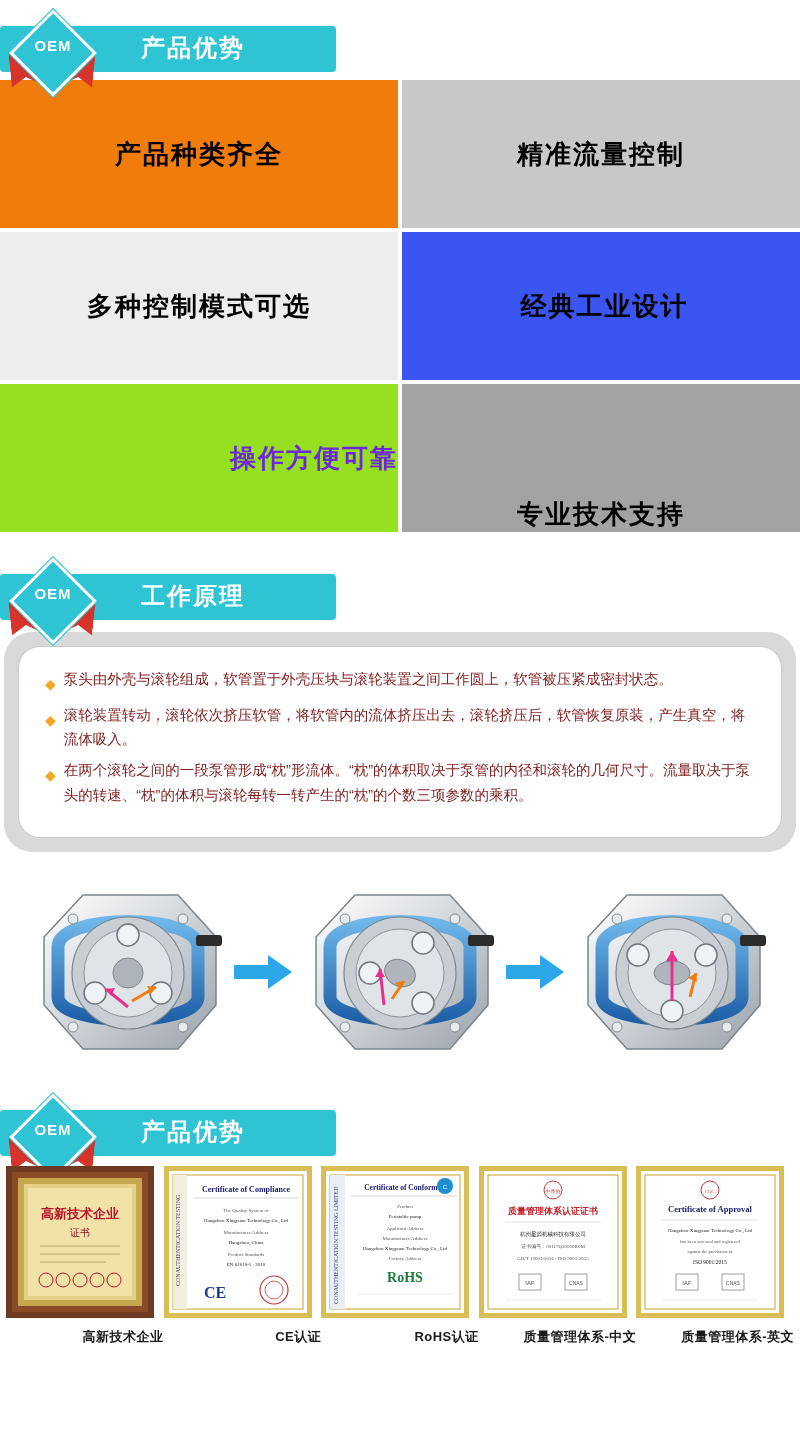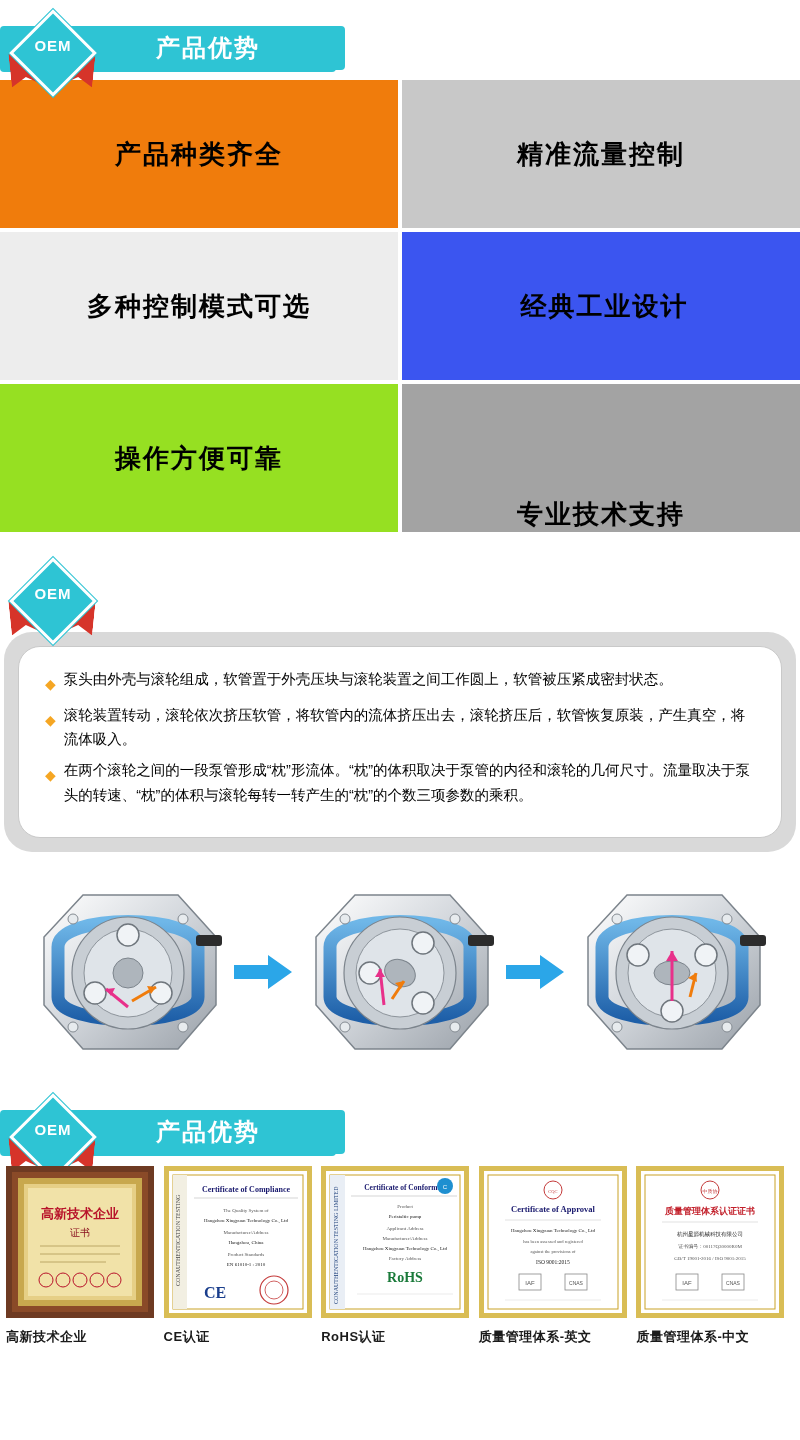--- a/index.html
+++ b/index.html
@@ -26,21 +26,20 @@
   }
   .sh-bar-inner {
     position: absolute;
     left: 0; top: 0;
     width: 330px; height: 44px;
     background: #2ec4d4;
     border-radius: 4px;
     display: flex;
     align-items: center;
     justify-content: center;
-    margin-left: 15px;
   }
   .sh-title {
     color: #ffffff;
     font-size: 24px;
     font-weight: bold;
     letter-spacing: 2px;
     padding-left: 56px;
   }
   .sh-badge {
     position: absolute;
@@ -117,21 +116,21 @@
     line-height: 1.7;
   }
   .principle-item .bullet {
     color: #f5a623;
     font-size: 14px;
     margin-right: 8px;
     margin-top: 6px;
     flex: 0 0 auto;
   }
   .principle-item .ptext {
-    color: #000000;
+    color: #7f1d1d;
     font-size: 14.5px;
   }
 
   
   .process {
     display: flex;
     align-items: center;
     justify-content: center;
     gap: 6px;
     margin: 20px 0 10px 0;
@@ -142,21 +141,21 @@
 
   
   .honor-row {
     display: flex;
     justify-content: space-between;
     padding: 0 6px;
     margin-top: 6px;
   }
   .cert {
     width: 164px;
-    text-align: left;
+    text-align: right;
   }
   .cert-img {
     width: 148px;
     height: 152px;
     position: relative;
     overflow: hidden;
   }
   .cert-caption {
     margin-top: 10px;
     font-size: 13px;
@@ -190,29 +189,34 @@
     </div>
     <div class="adv-cell" style="background:#c8c8c8;color:#000;">
       <span>精准流量控制</span>
     </div>
     <div class="adv-cell" style="background:#ededed;color:#000;">
       <span>多种控制模式可选</span>
     </div>
     <div class="adv-cell" style="background:#3b55f0;color:#000;padding-left:7px;">
       <span>经典工业设计</span>
     </div>
-    <div class="adv-cell" style="background:#96e022;color:#000000;">
+    <div class="adv-cell" style="background:#96e022;color:#6d28d9;justify-content:flex-end;">
       <span>操作方便可靠</span>
     </div>
     <div class="adv-cell" style="background:#a3a3a3;color:#000;align-items:flex-end;">
       <span>专业技术支持</span>
     </div>
   </div>
 
   <div class="section-header" style="margin-top:16px;">
+    <div class="sh-bar">
+      <div class="sh-bar-inner">
+        <span class="sh-title">工作原理</span>
+      </div>
+    </div>
     <div class="sh-badge">
       <div class="ribbon-left"></div>
       <div class="ribbon-right"></div>
       <div class="diamond"></div>
       <div class="oem">OEM</div>
     </div>
   </div>
 
   <div class="principle-wrap">
     <div class="principle-outer">
@@ -403,55 +407,55 @@
       <div class="cert-caption">RoHS认证</div>
     </div>
 
     <div class="cert">
       <div class="cert-img">
         <svg viewBox="0 0 148 152" width="148" height="152">
           <rect x="0" y="0" width="148" height="152" fill="#d9bd55"></rect>
           <rect x="5" y="5" width="138" height="142" fill="#ffffff"></rect>
           <rect x="9" y="9" width="130" height="134" fill="#ffffff" stroke="#c9a227" stroke-width="1"></rect>
           <circle cx="74" cy="24" r="9" fill="none" stroke="#c43a3a" stroke-width="1"></circle>
+          <text x="74" y="27" font-size="5" fill="#c43a3a" text-anchor="middle" font-family="Liberation Serif, serif">中质协</text>
+          <text x="74" y="48" font-size="9" fill="#c21f2a" text-anchor="middle" font-family="Liberation Serif, serif" font-weight="bold">质量管理体系认证证书</text>
+          <line x1="26" y1="56" x2="122" y2="56" stroke="#ccc" stroke-width="0.6"></line>
+          <text x="74" y="70" font-size="5.5" fill="#222" text-anchor="middle" font-family="Liberation Serif, serif">杭州星源机械科技有限公司</text>
+          <text x="74" y="82" font-size="5" fill="#555" text-anchor="middle" font-family="Liberation Serif, serif">证书编号：00117Q30000R0M</text>
+          <text x="74" y="94" font-size="5" fill="#555" text-anchor="middle" font-family="Liberation Serif, serif">GB/T 19001-2016 / ISO 9001:2015</text>
+          <rect x="40" y="108" width="22" height="16" fill="none" stroke="#888" stroke-width="0.8"></rect>
+          <text x="51" y="119" font-size="6" fill="#555" text-anchor="middle" font-family="Liberation Sans, sans-serif">IAF</text>
+          <rect x="86" y="108" width="22" height="16" fill="none" stroke="#888" stroke-width="0.8"></rect>
+          <text x="97" y="119" font-size="5" fill="#555" text-anchor="middle" font-family="Liberation Sans, sans-serif">CNAS</text>
+          <line x1="26" y1="134" x2="122" y2="134" stroke="#ddd" stroke-width="0.6"></line>
+        </svg>
+      </div>
+      <div class="cert-caption">质量管理体系-中文</div>
+    </div>
+
+    <div class="cert">
+      <div class="cert-img">
+        <svg viewBox="0 0 148 152" width="148" height="152">
+          <rect x="0" y="0" width="148" height="152" fill="#d9bd55"></rect>
+          <rect x="5" y="5" width="138" height="142" fill="#ffffff"></rect>
+          <rect x="9" y="9" width="130" height="134" fill="#ffffff" stroke="#c9a227" stroke-width="1"></rect>
+          <circle cx="74" cy="24" r="9" fill="none" stroke="#c43a3a" stroke-width="1"></circle>
           <text x="74" y="27" font-size="4.5" fill="#c43a3a" text-anchor="middle" font-family="Liberation Serif, serif">CQC</text>
           <text x="74" y="46" font-size="8.5" fill="#1a1a6e" text-anchor="middle" font-family="Liberation Serif, serif" font-weight="bold">Certificate of Approval</text>
           <line x1="26" y1="54" x2="122" y2="54" stroke="#ccc" stroke-width="0.6"></line>
           <text x="74" y="66" font-size="5" fill="#222" text-anchor="middle" font-family="Liberation Serif, serif">Hangzhou Xingyuan Technology Co., Ltd</text>
           <text x="74" y="77" font-size="4.6" fill="#555" text-anchor="middle" font-family="Liberation Serif, serif">has been assessed and registered</text>
           <text x="74" y="87" font-size="4.6" fill="#555" text-anchor="middle" font-family="Liberation Serif, serif">against the provisions of</text>
           <text x="74" y="98" font-size="5.5" fill="#222" text-anchor="middle" font-family="Liberation Serif, serif">ISO 9001:2015</text>
           <rect x="40" y="108" width="22" height="16" fill="none" stroke="#888" stroke-width="0.8"></rect>
           <text x="51" y="119" font-size="6" fill="#555" text-anchor="middle" font-family="Liberation Sans, sans-serif">IAF</text>
           <rect x="86" y="108" width="22" height="16" fill="none" stroke="#888" stroke-width="0.8"></rect>
           <text x="97" y="119" font-size="5" fill="#555" text-anchor="middle" font-family="Liberation Sans, sans-serif">CNAS</text>
           <line x1="26" y1="134" x2="122" y2="134" stroke="#ddd" stroke-width="0.6"></line>
         </svg>
       </div>
       <div class="cert-caption">质量管理体系-英文</div>
     </div>
 
-    <div class="cert">
-      <div class="cert-img">
-        <svg viewBox="0 0 148 152" width="148" height="152">
-          <rect x="0" y="0" width="148" height="152" fill="#d9bd55"></rect>
-          <rect x="5" y="5" width="138" height="142" fill="#ffffff"></rect>
-          <rect x="9" y="9" width="130" height="134" fill="#ffffff" stroke="#c9a227" stroke-width="1"></rect>
-          <circle cx="74" cy="24" r="9" fill="none" stroke="#c43a3a" stroke-width="1"></circle>
-          <text x="74" y="27" font-size="5" fill="#c43a3a" text-anchor="middle" font-family="Liberation Serif, serif">中质协</text>
-          <text x="74" y="48" font-size="9" fill="#c21f2a" text-anchor="middle" font-family="Liberation Serif, serif" font-weight="bold">质量管理体系认证证书</text>
-          <line x1="26" y1="56" x2="122" y2="56" stroke="#ccc" stroke-width="0.6"></line>
-          <text x="74" y="70" font-size="5.5" fill="#222" text-anchor="middle" font-family="Liberation Serif, serif">杭州星源机械科技有限公司</text>
-          <text x="74" y="82" font-size="5" fill="#555" text-anchor="middle" font-family="Liberation Serif, serif">证书编号：00117Q30000R0M</text>
-          <text x="74" y="94" font-size="5" fill="#555" text-anchor="middle" font-family="Liberation Serif, serif">GB/T 19001-2016 / ISO 9001:2015</text>
-          <rect x="40" y="108" width="22" height="16" fill="none" stroke="#888" stroke-width="0.8"></rect>
-          <text x="51" y="119" font-size="6" fill="#555" text-anchor="middle" font-family="Liberation Sans, sans-serif">IAF</text>
-          <rect x="86" y="108" width="22" height="16" fill="none" stroke="#888" stroke-width="0.8"></rect>
-          <text x="97" y="119" font-size="5" fill="#555" text-anchor="middle" font-family="Liberation Sans, sans-serif">CNAS</text>
-          <line x1="26" y1="134" x2="122" y2="134" stroke="#ddd" stroke-width="0.6"></line>
-        </svg>
-      </div>
-      <div class="cert-caption">质量管理体系-中文</div>
-    </div>
-
   </div>
 
 </div>
 
 </body></html>

